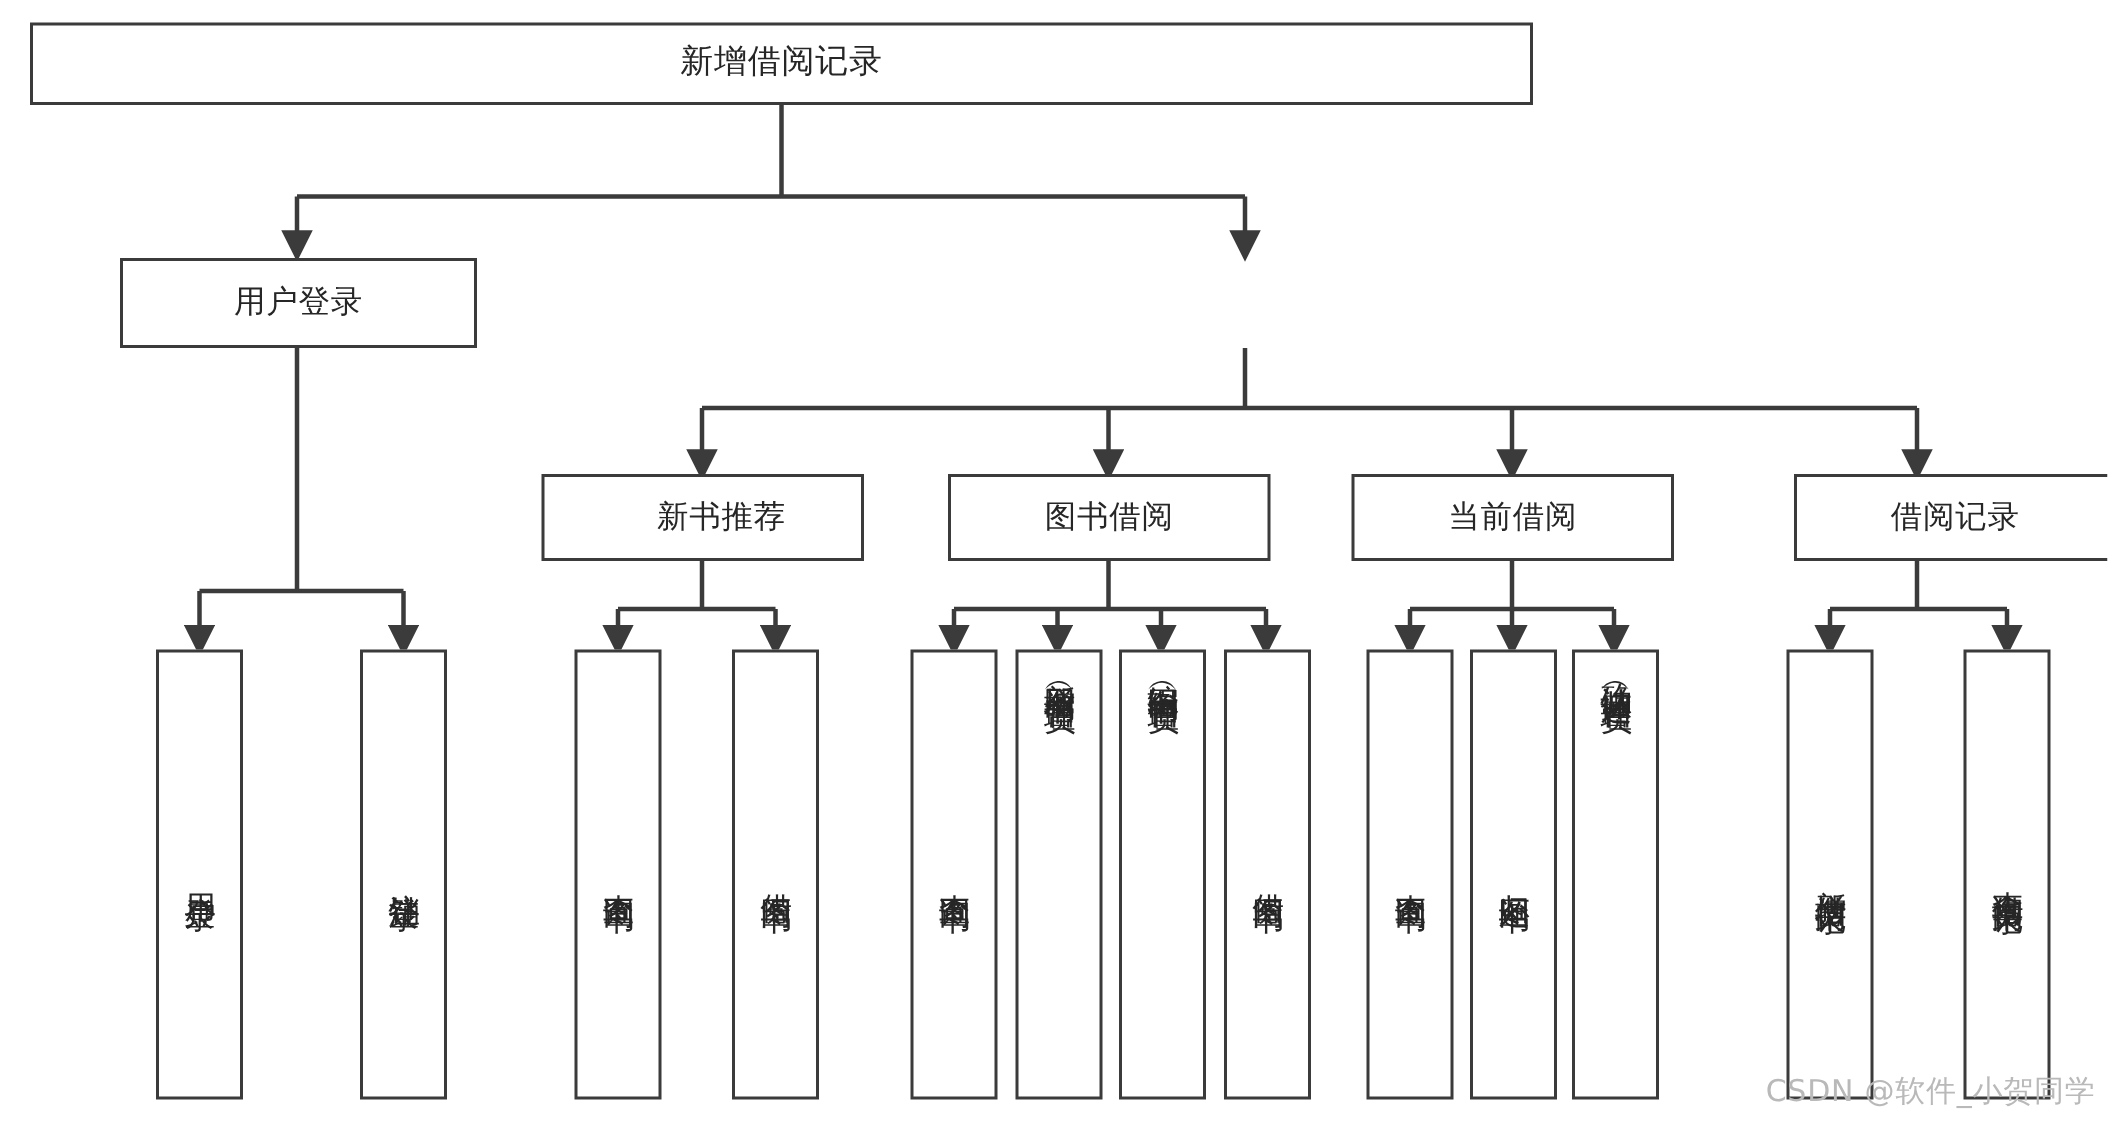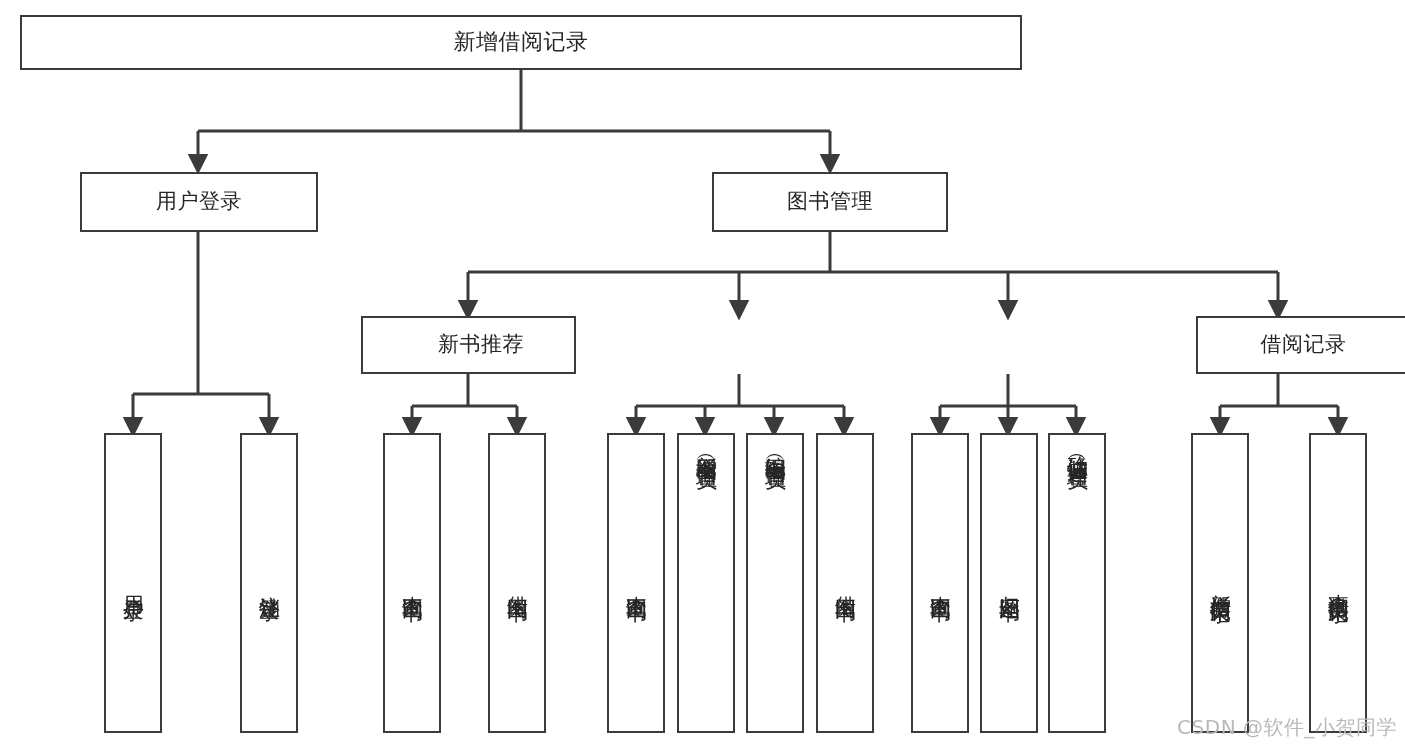--- a/index.html
+++ b/index.html
@@ -130,27 +130,30 @@
     </g>
   </svg>
 
   <div class="node horiz level-root" style="left:20px; top:15px; width:1002px; height:55px;">
     <span class="node-label">新增借阅记录</span>
   </div>
 
   <div class="node horiz" style="left:80px; top:172px; width:238px; height:60px;">
     <span class="node-label">用户登录</span>
   </div>
-  <div class="node horiz" style="left:712px; top:172px; width:236px; height:60px;">
-    <span class="node-label">图书管理</span>
-  </div>
 
   <div class="node horiz" style="left:361px; top:316px; width:215px; height:58px;padding-left:25px;">
     <span class="node-label">新书推荐</span>
   </div>
+  <div class="node horiz" style="left:632px; top:316px; width:215px; height:58px;">
+    <span class="node-label">图书借阅</span>
+  </div>
+  <div class="node horiz" style="left:901px; top:316px; width:215px; height:58px;">
+    <span class="node-label">当前借阅</span>
+  </div>
   <div class="node horiz" style="left:1196px; top:316px; width:215px; height:58px;">
     <span class="node-label">借阅记录</span>
   </div>
 
   <div class="node vert" style="left:104px; top:433px; width:58px; height:300px;">
     <span class="node-label">用户登录</span>
   </div>
   <div class="node vert" style="left:240px; top:433px; width:58px; height:300px;">
     <span class="node-label">注销登录</span>
   </div>

